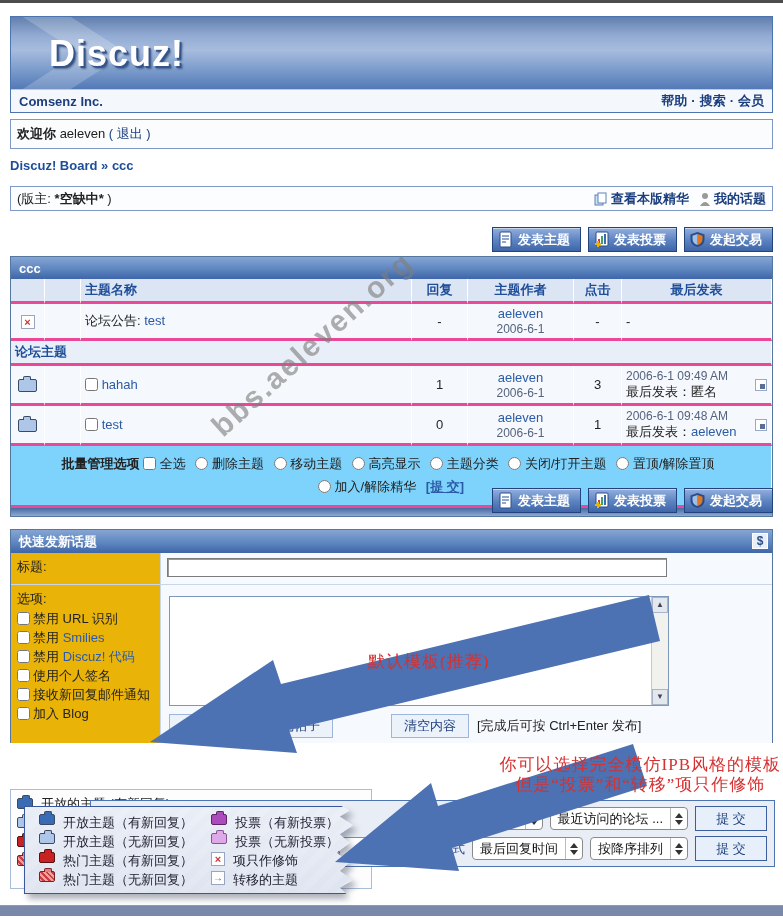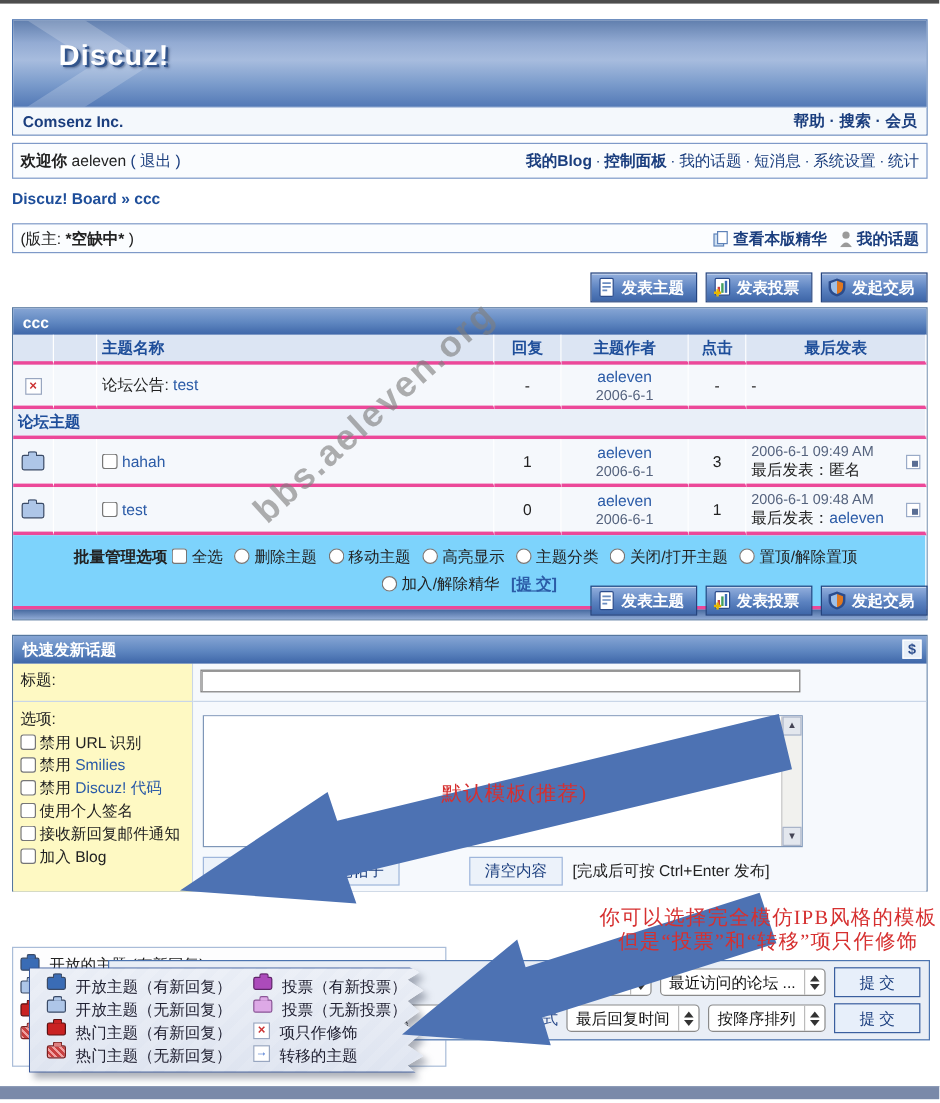--- a/index.html
+++ b/index.html
@@ -8,21 +8,21 @@
   a { color:#2B5BA7; text-decoration:none; cursor:pointer; }
   .bold { font-weight:bold; }
 
   
   #topline { position:absolute; left:0; top:0; width:783px; height:3px; background:#4d4d4d; }
 
   
   #banner { position:absolute; left:10px; top:16px; width:763px; height:97px; border:1px solid #4C74B0; box-shadow: inset 0 0 0 1px #fff; }
   #banner-grad { position:relative; height:72px; overflow:hidden;
     background:linear-gradient(180deg,#617FAE 0%, #93ABD3 26%, #A7BCDE 46%, #7A9BCB 74%, #5379B6 100%); }
-  #logo { position:absolute; left:38px; top:16px; font-size:24px; font-weight:bold; letter-spacing:1px; color:#fff;
+  #logo { position:absolute; left:38px; top:16px; font-size:36px; font-weight:bold; letter-spacing:1px; color:#fff;
     text-shadow:2px 2px 0 #33558C, 3px 3px 2px rgba(20,40,80,.5); }
   #chevron { position:absolute; left:0; top:0; }
   #comsenz-bar { height:23px; background:#F4F8FC; border-top:1px solid #BBCBE4; display:flex; align-items:center; justify-content:space-between; padding:0 8px; }
   #comsenz-bar .co { color:#1B3E7E; font-weight:bold; }
   .navlinks a, .navlinks span { color:#1B3E7E; font-weight:bold; }
   .navlinks .sep { margin:0 4px; }
 
   
   #welcome { position:absolute; left:10px; top:119px; width:763px; height:30px; border:1px solid #7E99C8; background:#FAFCFE;
     display:flex; align-items:center; justify-content:space-between; padding:0 6px; }
@@ -87,21 +87,21 @@
   .jmp { position:absolute; right:4px; top:50%; margin-top:-6px; width:12px; height:12px; border:1px solid #9AABC8; background:#fff; }
   .jmp::after { content:""; position:absolute; right:1px; bottom:1px; width:5px; height:5px; background:#5A6E94; }
 
   
   #quick { position:absolute; left:10px; top:529px; width:763px; height:214px; border:1px solid #55779F; background:#F6F9FD; }
   #quick .barhead { position:relative; height:23px; }
   #collapse { position:absolute; right:4px; top:3px; width:16px; height:16px; background:#E8EFF8; border:1px solid #fff;
     color:#2B4C8C; font:bold 12px/15px "Liberation Sans",sans-serif; text-align:center; cursor:pointer; }
   #qbody { display:grid; grid-template-columns:150px 1fr; height:189px; }
   .qc { padding:5px 6px; }
-  .qc1 { background:#fef9c3; border-right:1px solid #C9D6E8; }
+  .qc1 { background:#eab308; border-right:1px solid #C9D6E8; }
   .qc2 { background:#F6F9FD; }
   .qr1 { border-bottom:1px solid #C9D6E8; height:32px; }
   #subject-input { width:500px; height:19px; border:1px solid #7B7B7B; box-shadow:inset 1px 1px 0 #999; background:#fff; }
   .optlist label { display:block; margin:3px 0; max-width:138px; line-height:16px; }
   .optlist input { vertical-align:-2px; margin-right:3px; }
   .ta-wrap { position:relative; width:500px; height:110px; border:1px solid #7E96B8; background:#fff; margin:6px 0 8px 2px; }
   .ta-wrap textarea { position:absolute; left:0; top:0; width:482px; height:108px; border:none; resize:none; outline:none; background:#fff; }
   .sbar { position:absolute; top:0; right:0; bottom:0; width:17px; background:#F1F1EE; border-left:1px solid #C8C8C8;
     display:flex; flex-direction:column; justify-content:space-between; }
   .sbar .sb-btn { height:16px; background:#E3E7EE; border:1px solid #A9B4C8; font-size:8px; line-height:14px; text-align:center; color:#445; cursor:pointer; }
@@ -163,23 +163,20 @@
         <a>帮助</a><span class="sep">·</span><a>搜索</a><span class="sep">·</span><a>会员</a>
       </span>
     </div>
   </div>
 
   <div id="welcome">
     <span>
       <span class="bold">欢迎你</span>
       <span>aeleven</span>
       <a style="color:#1B3E7E;">( 退出 )</a>
-    </span>
-    <span class="ulinks">
-      <a class="b">我的Blog</a><span class="sep">·</span><a class="b">控制面板</a><span class="sep">·</span><a>我的话题</a><span class="sep">·</span><a>短消息</a><span class="sep">·</span><a>系统设置</a><span class="sep">·</span><a>统计</a>
     </span>
   </div>
 
   <div id="crumb">
     <a>Discuz! Board</a>
     <span>»</span>
     <span>ccc</span>
   </div>
 
   <div id="modbar">

